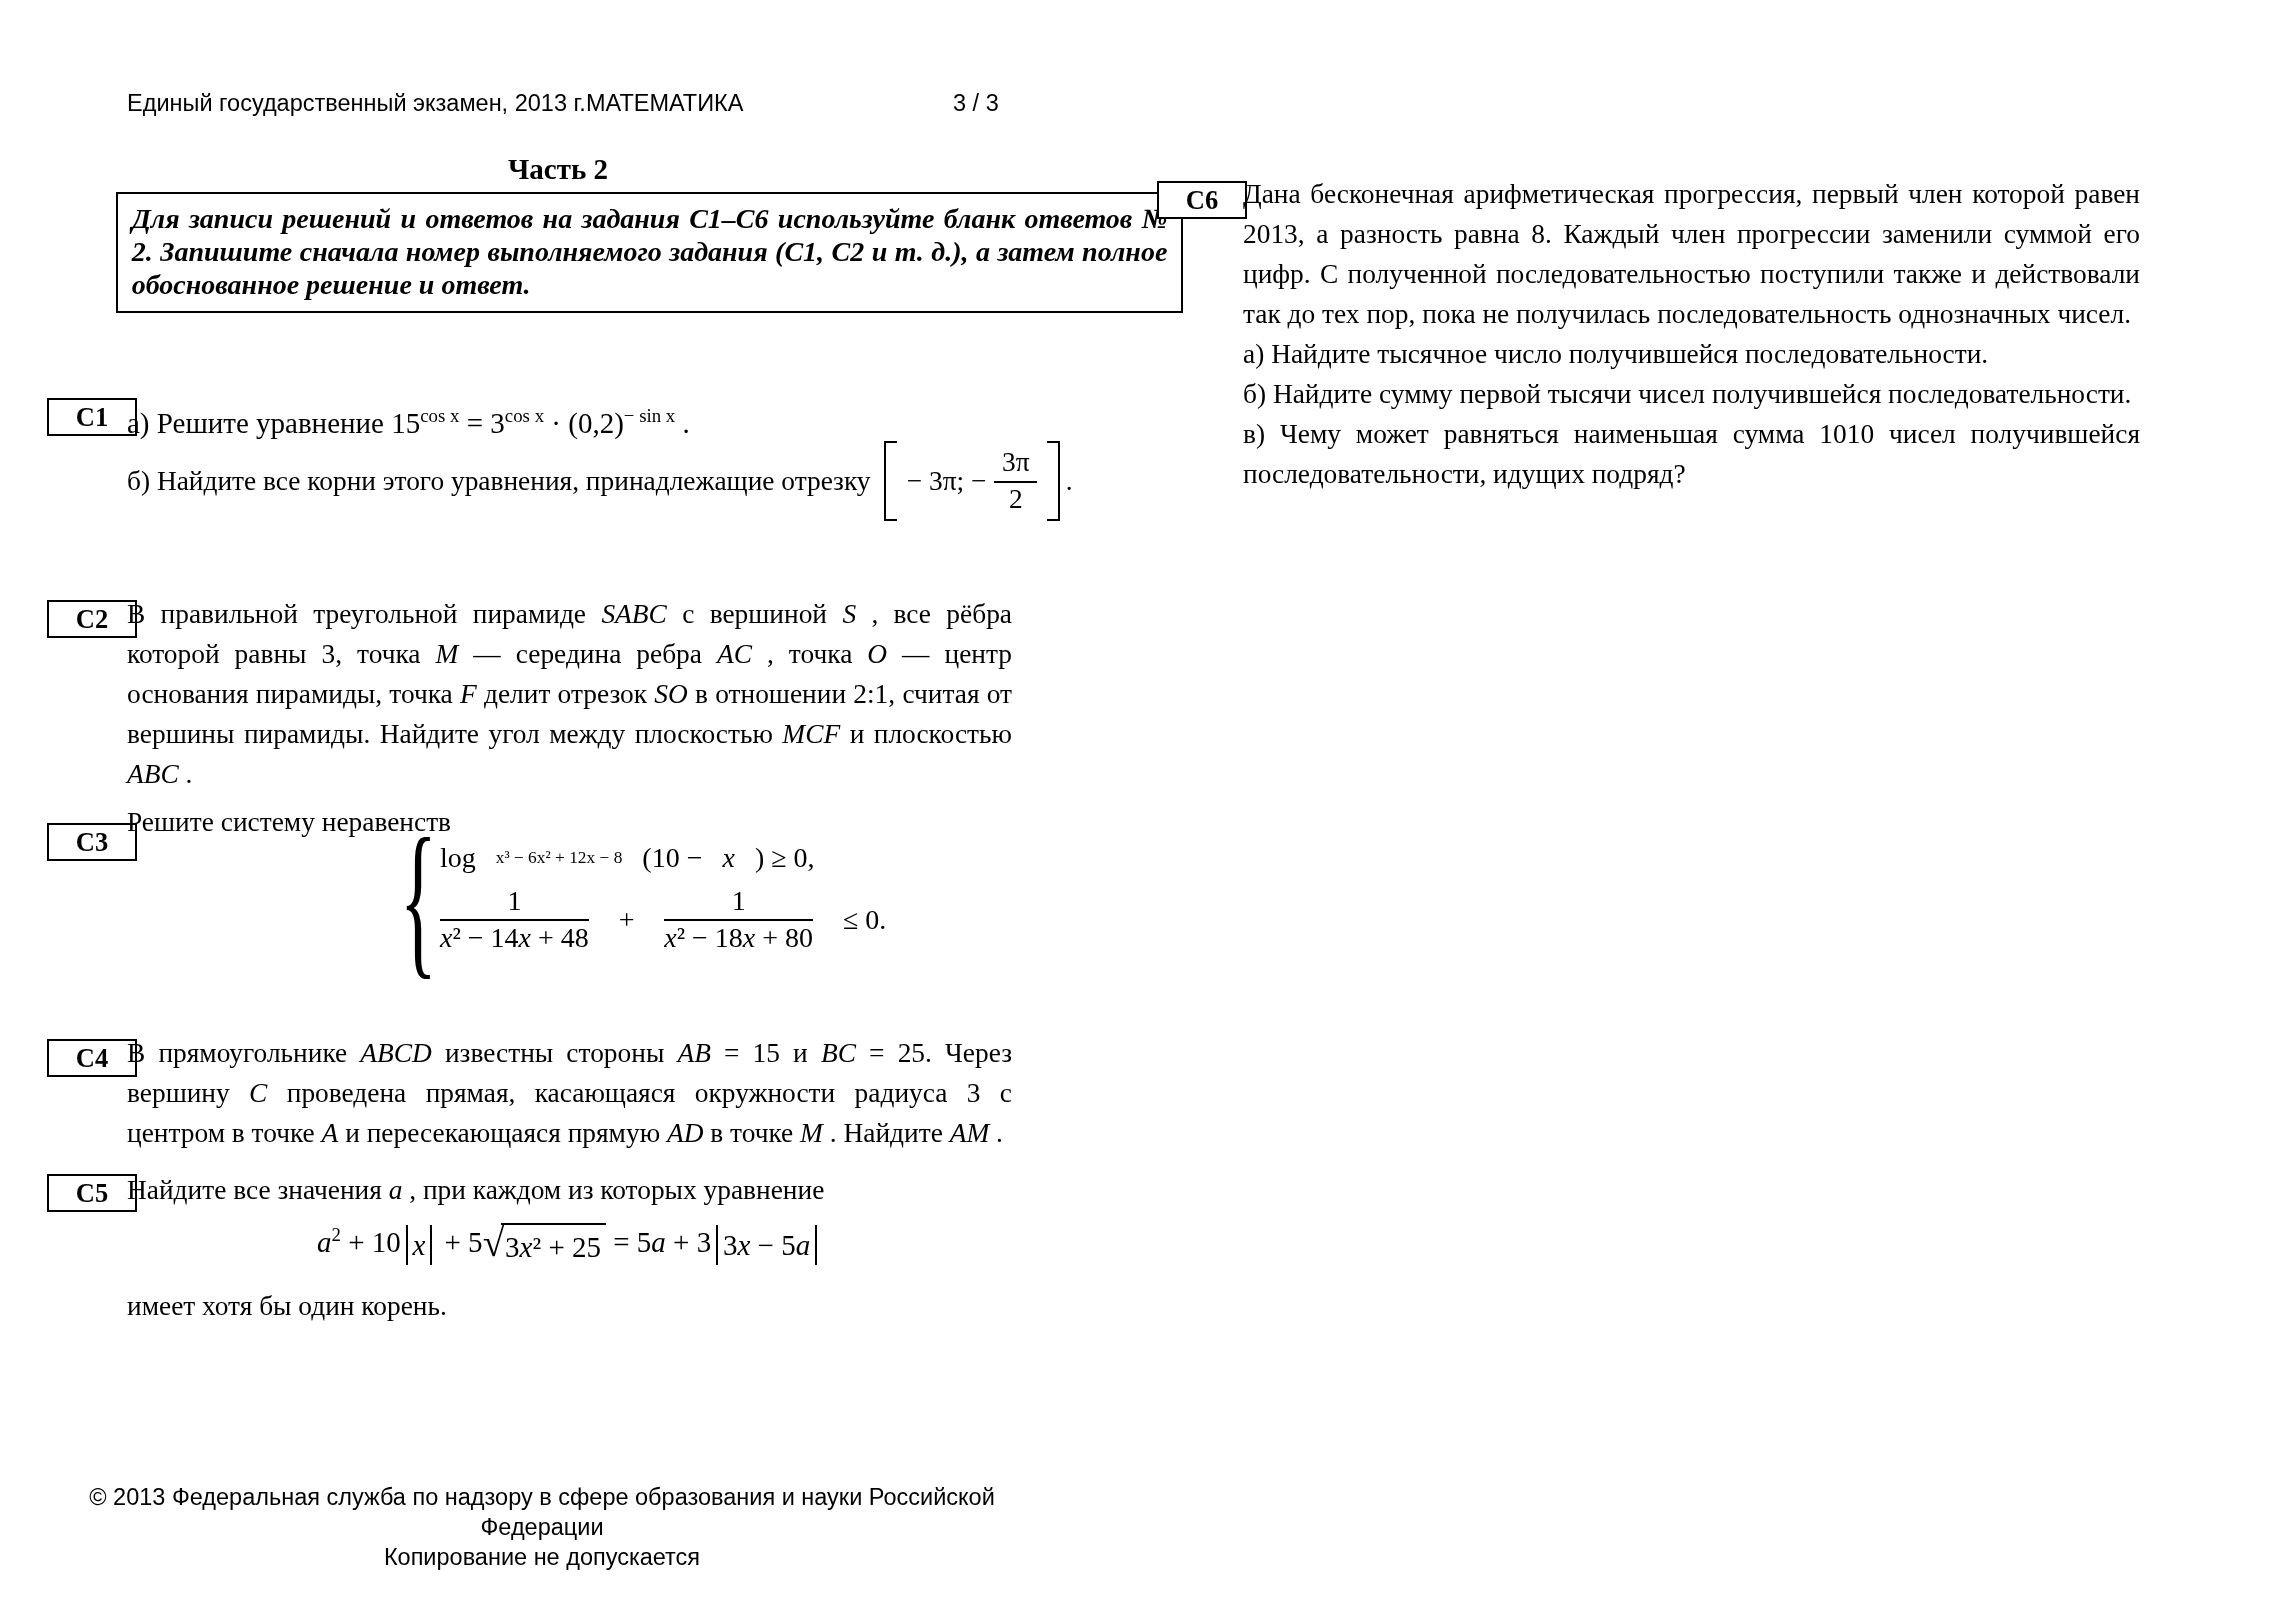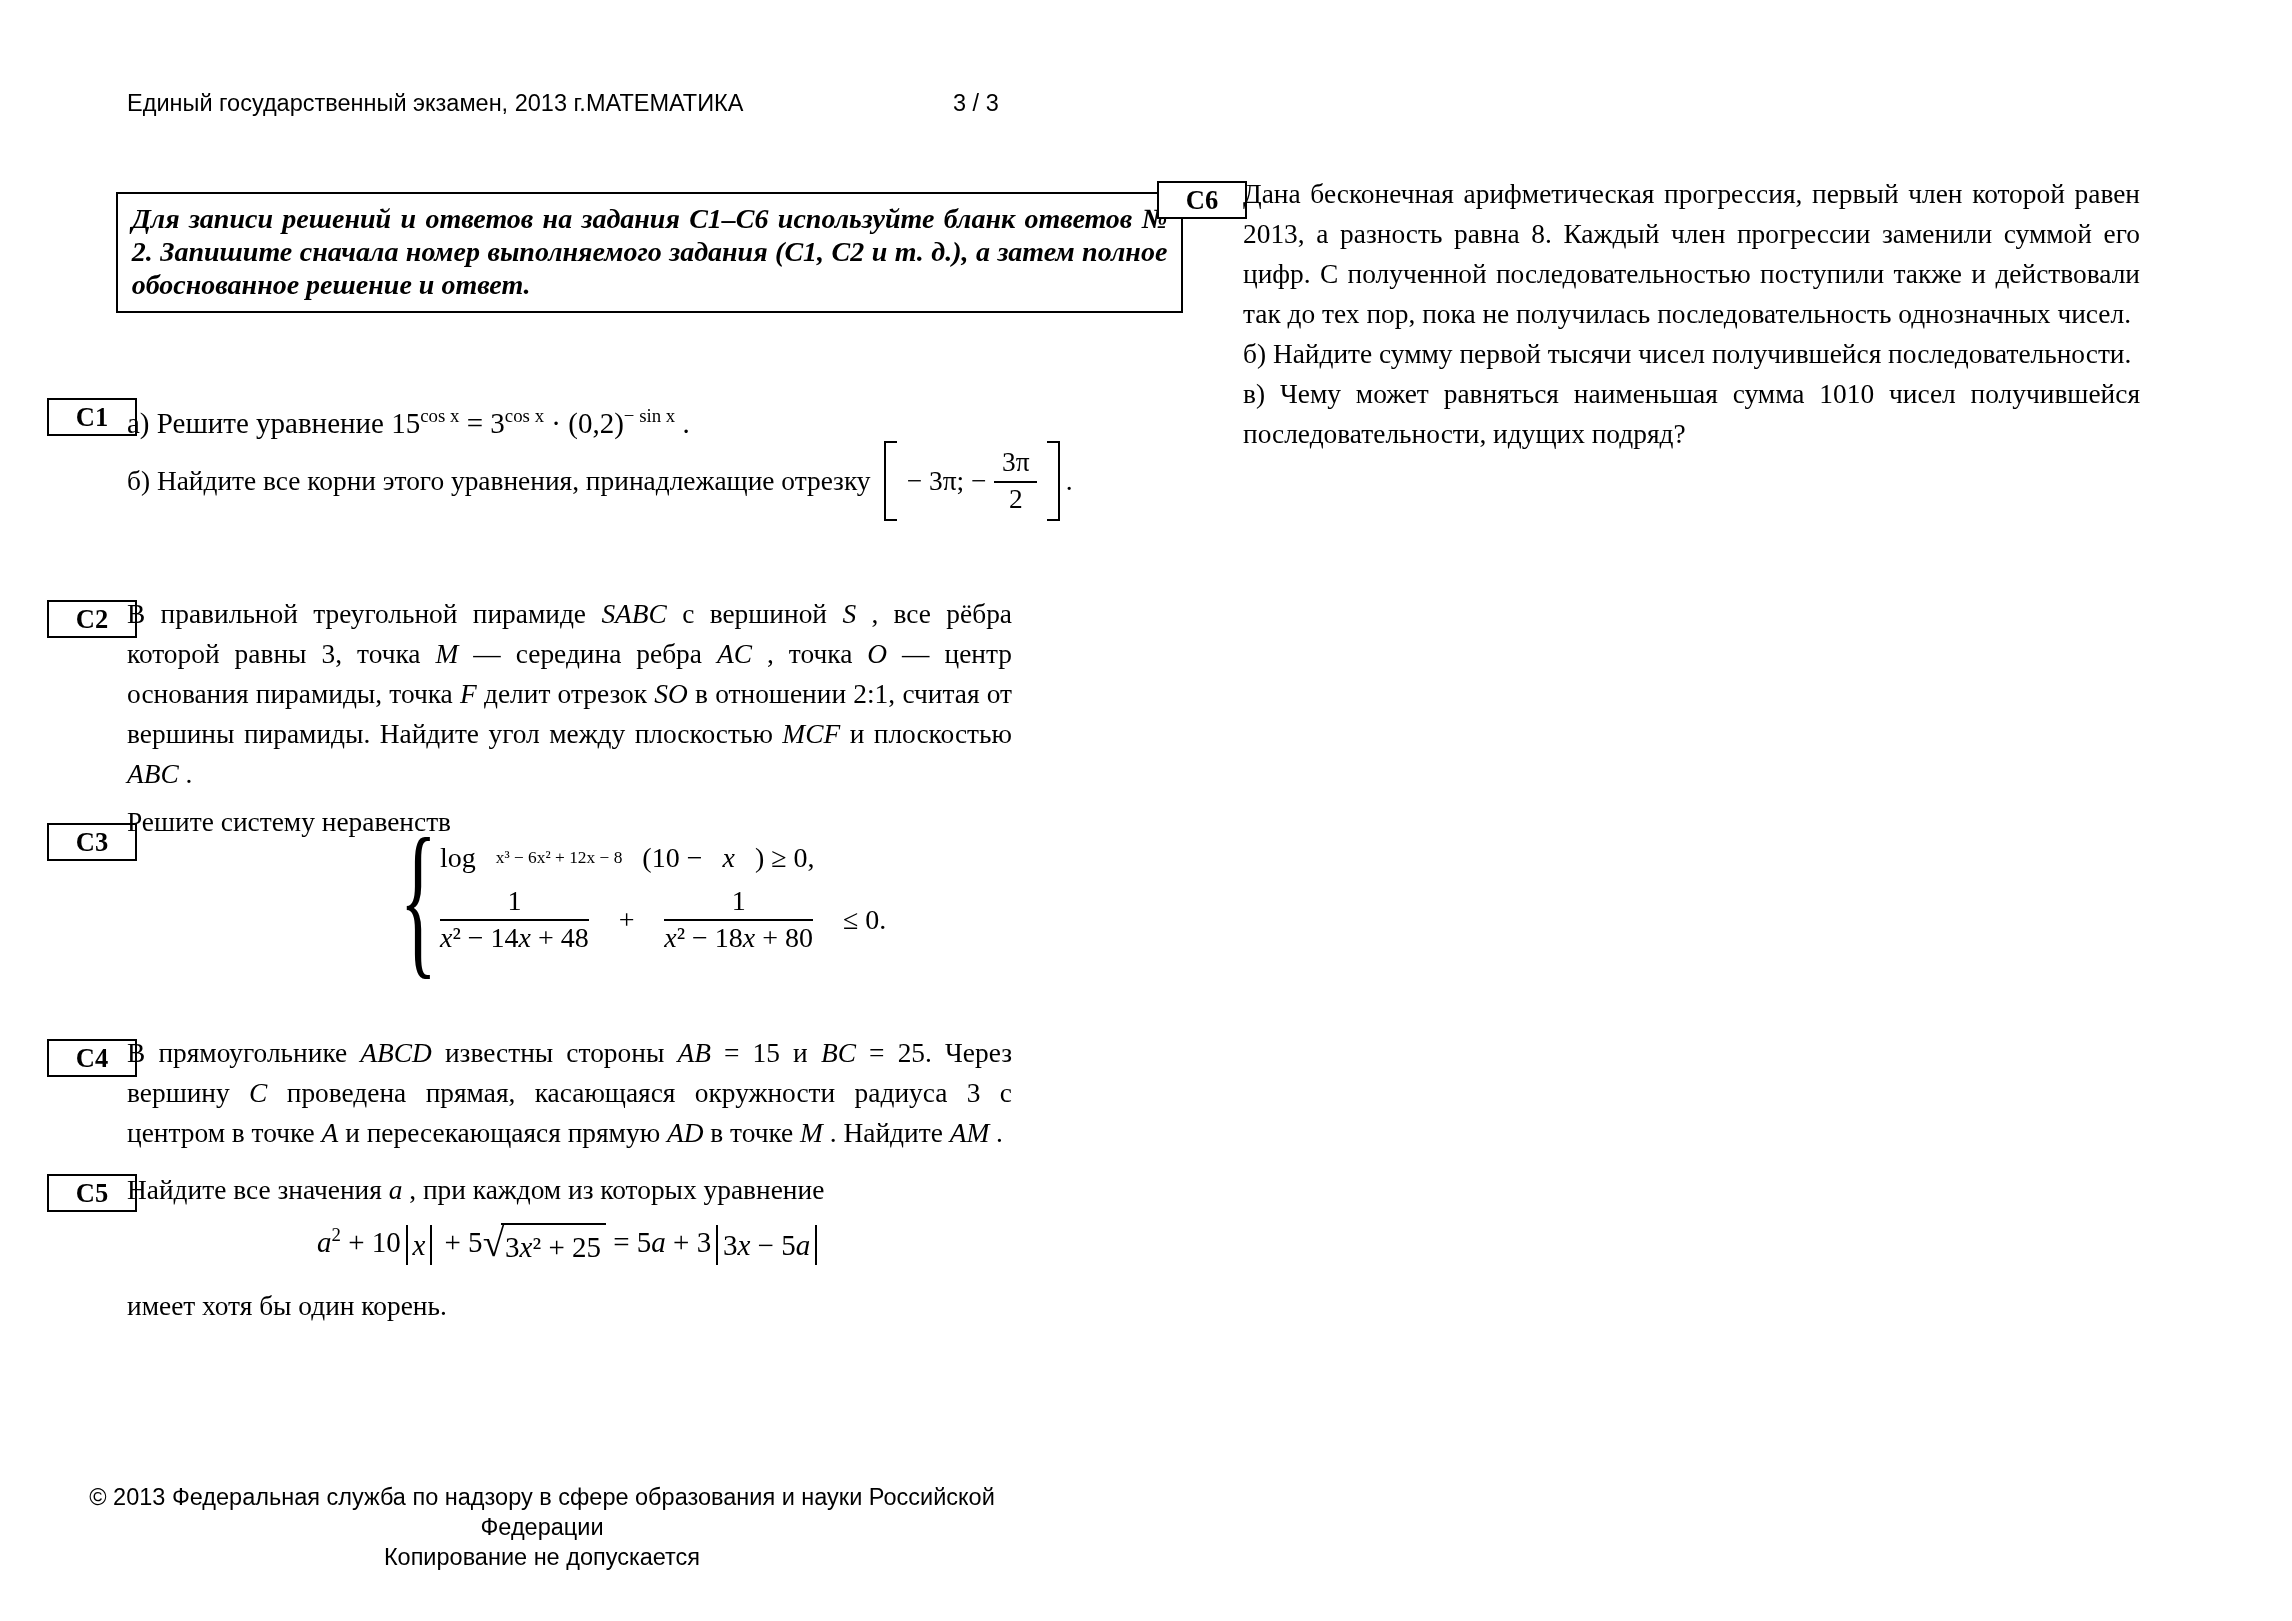--- a/index.html
+++ b/index.html
@@ -61,20 +61,21 @@
 </style>
 </head>
 <body>
 
 <div class="page">
 
   <span class="hdr" style="left:127px;">Единый государственный экзамен, 2013 г.</span>
   <span class="hdr" style="left:586px;">МАТЕМАТИКА</span>
   <span class="hdr" style="left:953px;">3 / 3</span>
 
+  <div class="part-title">Часть 2</div>
 
   <div class="instr-box">Для записи решений и ответов на задания С1–С6 используйте бланк ответов № 2. Запишите сначала номер выполняемого задания (С1, С2 и т. д.), а затем полное обоснованное решение и ответ.</div>
 
   <div class="lbl-box" style="left:47px; top:398px;">
     <span>С1</span>
   </div>
   <div class="prob-text math-line" style="left:127px; top:396px; width:887px;">
     <span>а) Решите уравнение </span><span><span>15</span><sup>cos x</sup><span> = 3</span><sup>cos x</sup><span> · (0,2)</span><sup>− sin x</sup><span> .</span></span>
   </div>
   <div class="row-flex" style="left:127px; top:439px; height:84px;">
@@ -142,20 +143,21 @@
         <span class="radicand"><span>3</span><span class="it">x</span><span>² + 25</span></span>
       </span><span><span> = 5</span><span class="it">a</span><span> + 3</span></span><span class="abs"><span><span>3</span><span class="it">x</span><span> − 5</span><span class="it">a</span></span></span>
   </div>
   <div class="prob-text" style="left:127px; top:1286px;">имеет хотя бы один корень.</div>
 
   <div class="lbl-box" style="left:1157px; top:181px;">
     <span>С6</span>
   </div>
   <div class="prob-text" style="left:1243px; top:174px; width:897px;">
     <div class="just">Дана бесконечная арифметическая прогрессия, первый член которой равен 2013, а разность равна 8. Каждый член прогрессии заменили суммой его цифр. С полученной последовательностью поступили также и действовали так до тех пор, пока не получилась последовательность однозначных чисел.</div>
+    <div>а) Найдите тысячное число получившейся последовательности.</div>
     <div>б) Найдите сумму первой тысячи чисел получившейся последовательности.</div>
     <div class="just">в) Чему может равняться наименьшая сумма 1010 чисел получившейся последовательности, идущих подряд?</div>
   </div>
 
   <div class="footer">
     <div>© 2013 Федеральная служба по надзору в сфере образования и науки Российской Федерации</div>
     <div><span>Копирование </span><span class="b">не допускается</span></div>
   </div>
 
 </div>

